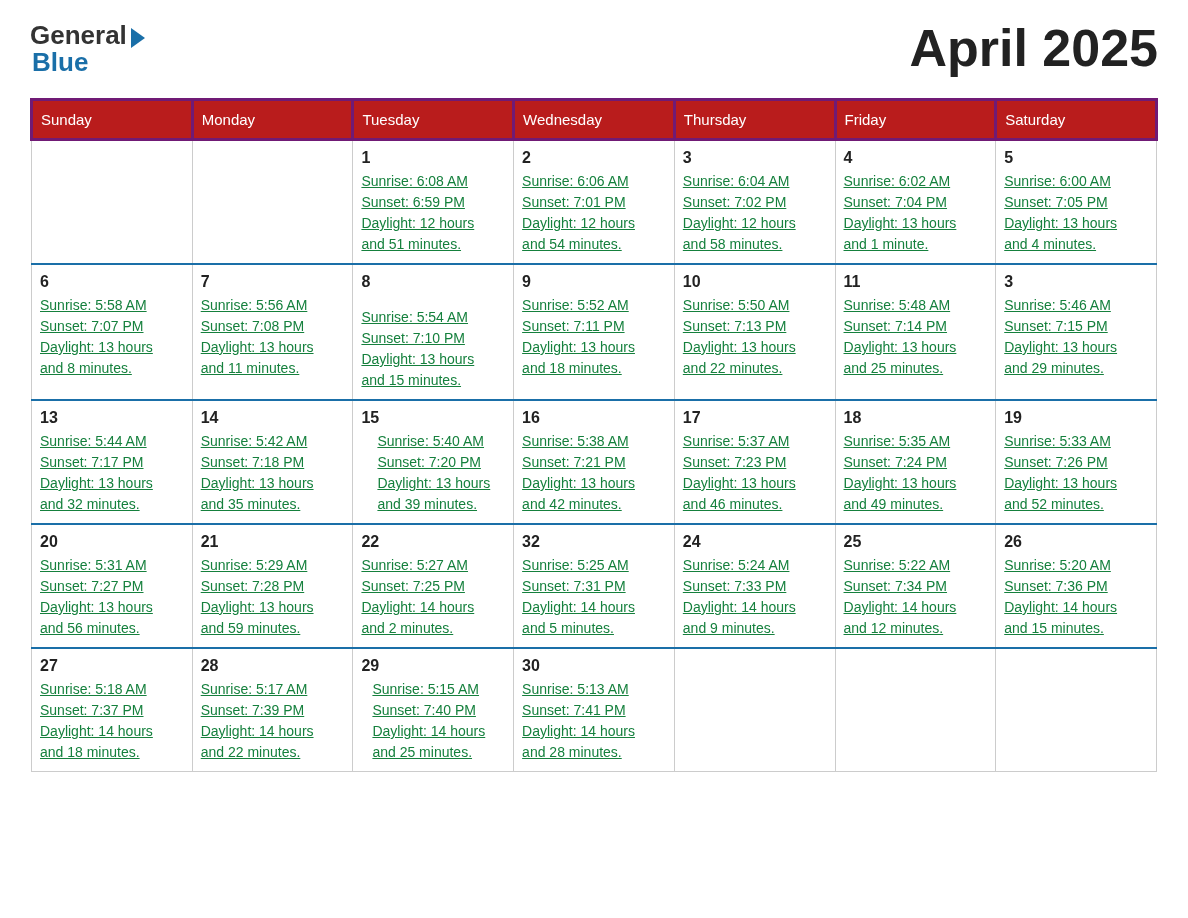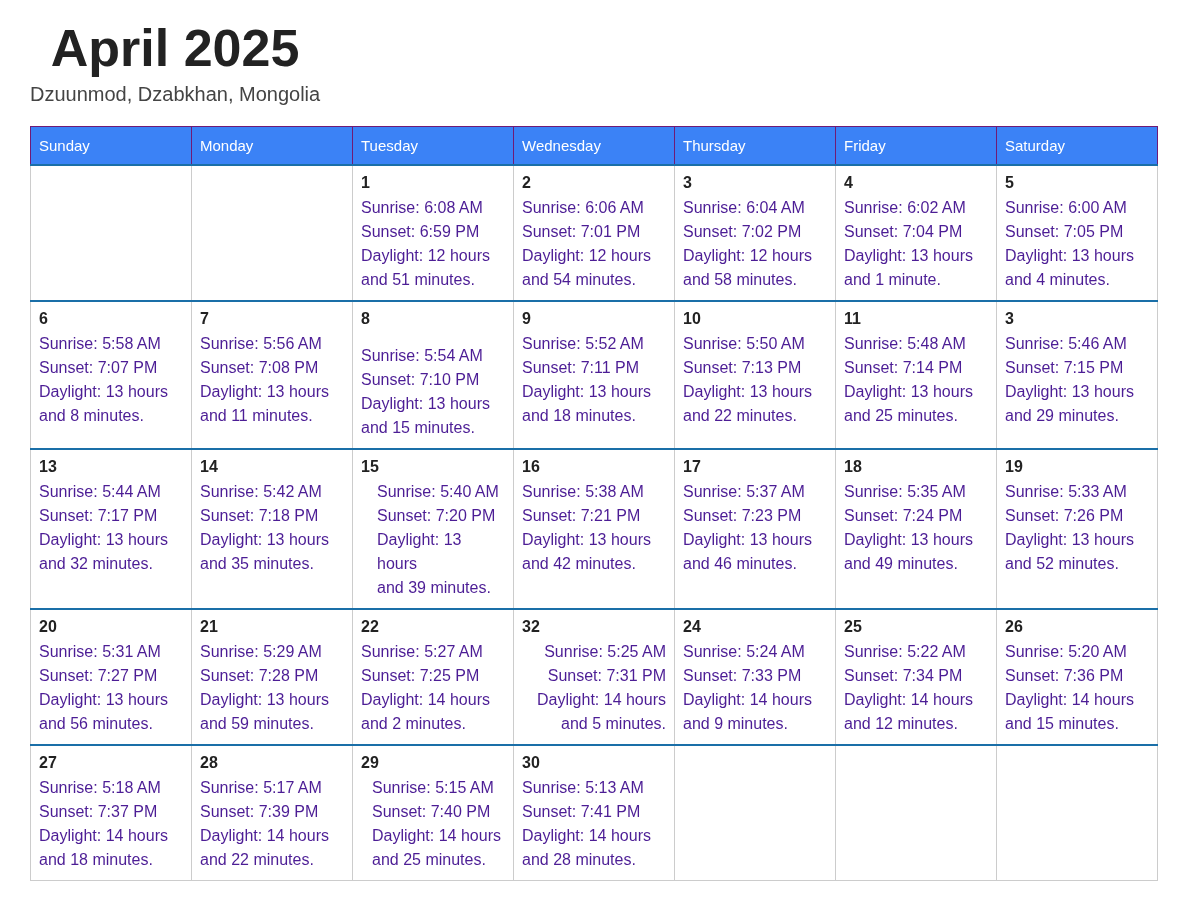--- a/index.html
+++ b/index.html
@@ -59,62 +59,69 @@
       font-size: 20px;
       color: #444;
       margin-top: 6px;
     }
     .calendar {
       width: 100%;
       border-collapse: collapse;
       border: 1px solid #ccc;
     }
     .calendar th {
-      background-color: #3b82f6;
+      background-color: #b91c1c;
       color: #fff;
       font-size: 15px;
       font-weight: normal;
       padding: 10px 8px;
       text-align: left;
-      border: 1px solid #701a75;
+      border: 3px solid #701a75;
     }
     .calendar td {
       vertical-align: top;
       padding: 8px;
       border: 1px solid #ccc;
       width: 14.28%;
       min-height: 110px;
       height: 120px;
     }
     .day-number {
       font-size: 16px;
       font-weight: bold;
       color: #222;
       display: block;
       margin-bottom: 4px;
     }
     .day-info {
-      font-size: 16px;
-      color: #4c1d95;
+      font-size: 14px;
+      color: #15803d;
       line-height: 1.5;
+      text-decoration: underline;
     }
     .empty-cell {
       background: #fff;
     }
     .week-row td {
       border-top: 2px solid #1a6fa8;
     }
   </style>
 </head>
 <body>
 
 <div class="header">
+  <div class="logo">
+    <div class="logo-top">
+      <span class="logo-general">General</span>
+      <div class="logo-arrow"></div>
+    </div>
+    <span class="logo-blue">Blue</span>
+  </div>
   <div class="title-section">
     <div class="month-title">April 2025</div>
-    <div class="location">Dzuunmod, Dzabkhan, Mongolia</div>
   </div>
 </div>
 
 <table class="calendar">
   <thead>
     <tr>
     <th>Sunday</th>
         <th>Monday</th>
         <th>Tuesday</th>
         <th>Wednesday</th>
@@ -282,21 +289,21 @@
         </td>
         <td>
           <span class="day-number">22</span>
           <div class="day-info" style="white-space: pre-line;">Sunrise: 5:27 AM
 Sunset: 7:25 PM
 Daylight: 14 hours
 and 2 minutes.</div>
         </td>
         <td>
           <span class="day-number">32</span>
-          <div class="day-info" style="white-space: pre-line; text-align: right;">Sunrise: 5:25 AM
+          <div class="day-info" style="white-space: pre-line;">Sunrise: 5:25 AM
 Sunset: 7:31 PM
 Daylight: 14 hours
 and 5 minutes.</div>
         </td>
         <td>
           <span class="day-number">24</span>
           <div class="day-info" style="white-space: pre-line;">Sunrise: 5:24 AM
 Sunset: 7:33 PM
 Daylight: 14 hours
 and 9 minutes.</div>

